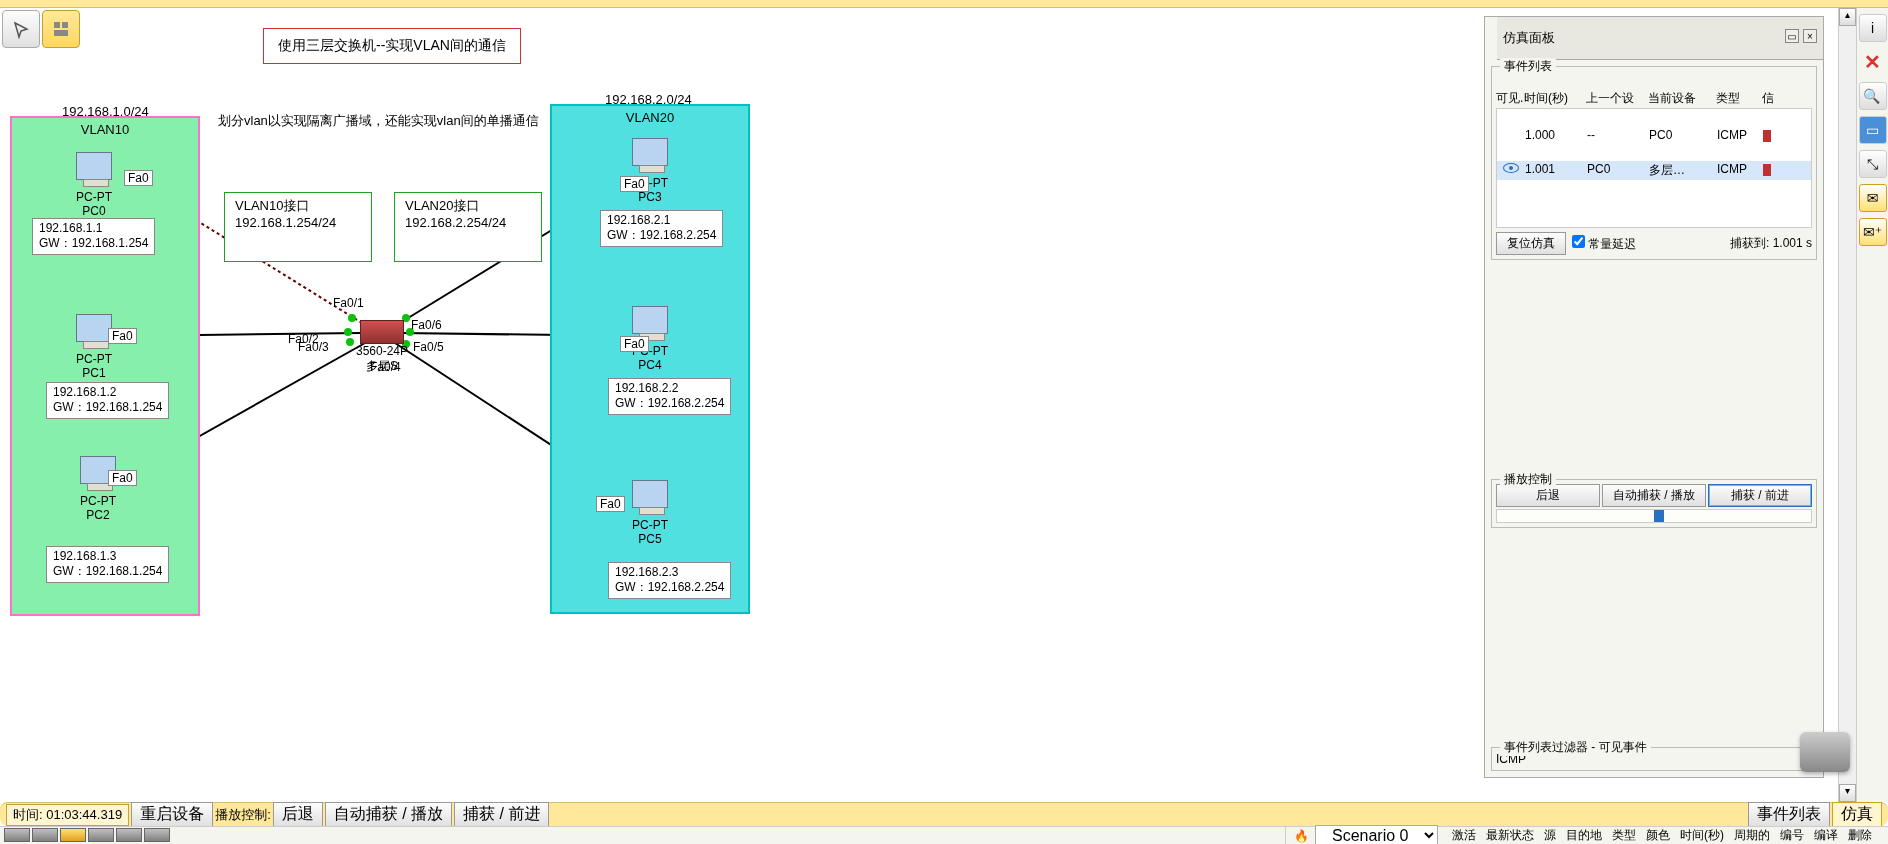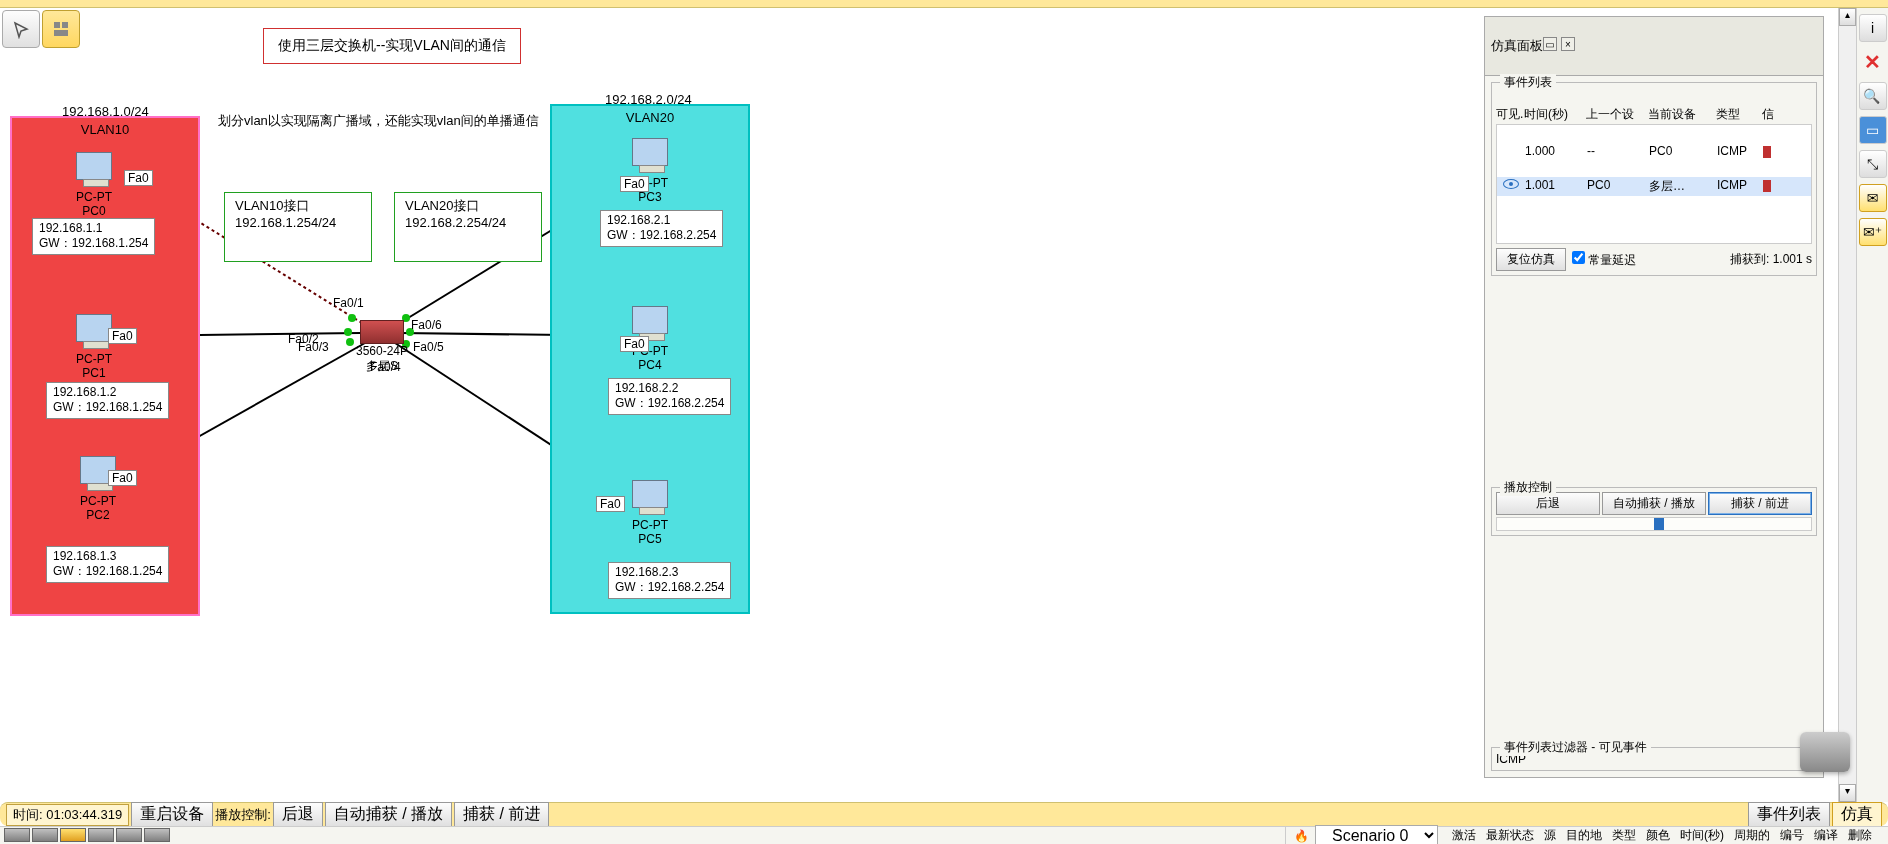--- a/index.html
+++ b/index.html
@@ -10,41 +10,41 @@
 .main-row { flex:1; display:flex; position:relative; }
 .canvas-area { flex:1; position:relative; background:#fff; }
 .rightbar { width:32px; background:#f5f5f0; border-left:1px solid #ccc; display:flex; flex-direction:column; gap:2px; padding-top:4px; }
 .rightbar .rb { width:28px; height:28px; margin:2px auto; border:1px solid #ccc; border-radius:3px; background:linear-gradient(#fff,#ddd); display:flex; align-items:center; justify-content:center; font-size:14px; }
 .rb.yellow { background:linear-gradient(#fff,#ffe070); border-color:#d0a020; }
 .rb.blue { background:#4a90d9; color:#fff; }
 .rb.red { color:#e03030; border:none; background:none; font-size:20px; font-weight:bold; }
 
 
 .sim-panel { width:340px; background:#f5f5f0; border:1px solid #aaa; display:flex; flex-direction:column; position:absolute; top:8px; right:32px; bottom:24px; }
-.sim-title { background:#e8e8e0; padding:20px 6px; display:flex; border-bottom:1px solid #aaa; font-size:13px; }
+.sim-title { background:#e8e8e0; padding:12px 6px; display:flex; justify-content:space-between; border-bottom:1px solid #aaa; font-size:13px;margin-left:12px; }
 .sim-title .win-ctrl { display:flex; gap:4px; }
 .win-ctrl span { width:14px; height:14px; display:inline-flex; align-items:center; justify-content:center; border:1px solid #888; font-size:10px; background:#efefe8; cursor:pointer; }
 .field-group { border:1px solid #bbb; margin:6px; padding:4px; position:relative; }
 .field-group > .fg-title { position:absolute; top:-9px; left:8px; background:#f5f5f0; padding:0 4px; font-size:12px; }
 .ev-header, .ev-row { display:grid; grid-template-columns:28px 62px 62px 68px 46px 8px; font-size:12px; padding:1px 0;margin-top:18px; }
 .ev-row { background:#fff; }
 .ev-row.sel { background:#d6e6fb; }
 .ev-list { height:120px; overflow:auto; border:1px solid #ccc; background:#fff; }
 .btn { background:linear-gradient(#fdfdfd,#e0e0e0); border:1px solid #999; padding:2px 10px; font-size:12px; cursor:pointer; }
 .btn.active { border-color:#2a70c0; box-shadow:0 0 0 1px #7ab0e8 inset; }
 .play-row { display:flex; gap:2px; }
 .play-row .btn { flex:1; white-space:nowrap; }
 .slider { height:14px; background:#fdfdfa; border:1px solid #ccc; position:relative; margin-top:2px; }
 .slider .thumb { width:10px; height:12px; background:#2a70c0; position:absolute; top:0; left:50%; }
 
 
 .note-box { position:absolute; border:1px solid #d03030; padding:8px 14px; font-size:14px; background: #fff; }
 .note-text { position:absolute; font-size:13px; white-space:nowrap; }
 .vlan-box { position:absolute; border:2px solid; padding-top:4px; text-align:center; font-size:13px; }
-.vlan1 { background:#ef4444; border-color:#ff70c8; }
+.vlan1 { background:#86efac; border-color:#ff70c8; }
 .vlan2 { background:#50e0e0; border-color:#00c0c0; }
 .if-box { position:absolute; border:1px solid #20a020; padding:4px 10px; font-size:13px; background:#fff; text-align:left; }
 .device { position:absolute; text-align:center; font-size:12px; }
 .pc-icon { width:36px; height:28px; background:#b8d4f0; border:1px solid #678; margin:0 auto; position:relative; }
 .pc-icon:after { content:''; position:absolute; bottom:-8px; left:6px; width:24px; height:6px; background:#e0e0d0; border:1px solid #888; }
 .switch-icon { width:44px; height:24px; background:linear-gradient(#d05050,#903030); border:1px solid #602020; margin:0 auto; position:relative; }
 .ip-box { position:absolute; border:1px solid #888; background:#fff; padding:2px 6px; font-size:12px; text-align:left; white-space:nowrap; }
 .port-label { position:absolute; font-size:12px; background:#fff; border:1px solid #888; padding:0 3px; }
 .port-label.noborder { border:none; background:none; }
 .subnet { position:absolute; font-size:13px; }

